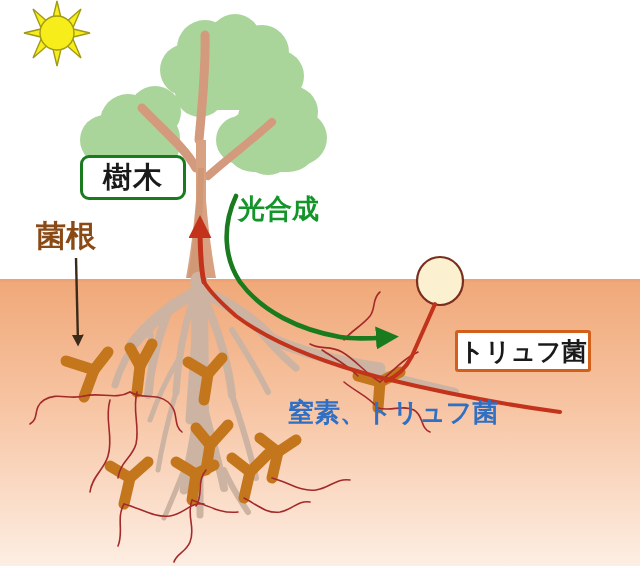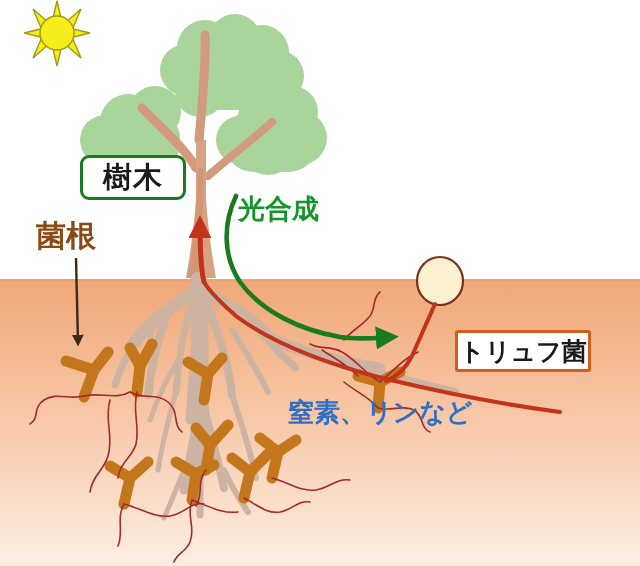--- a/index.html
+++ b/index.html
@@ -250,15 +250,15 @@
   <div class="box-label" id="tree-label">樹木</div>
 
   <div class="lbl" id="mycorrhiza-label">菌根</div>
 
   <div class="lbl" id="photosynthate-label">
     <div>光合成</div>
   </div>
 
   <div class="box-label" id="truffle-label">トリュフ菌</div>
 
-  <div class="lbl" id="nutrients-label">窒素、リンなど</div>
+  <div class="lbl" id="nutrients-label">窒素、トリュフ菌</div>
 
 </div>
 
 </body></html>

